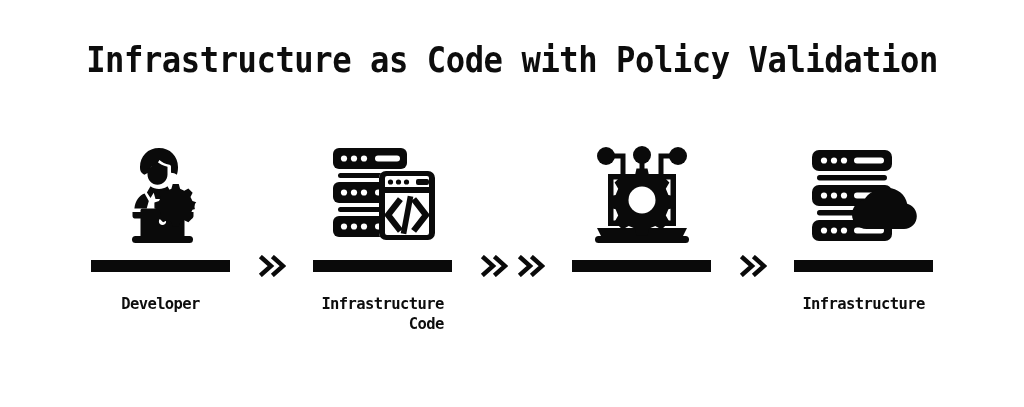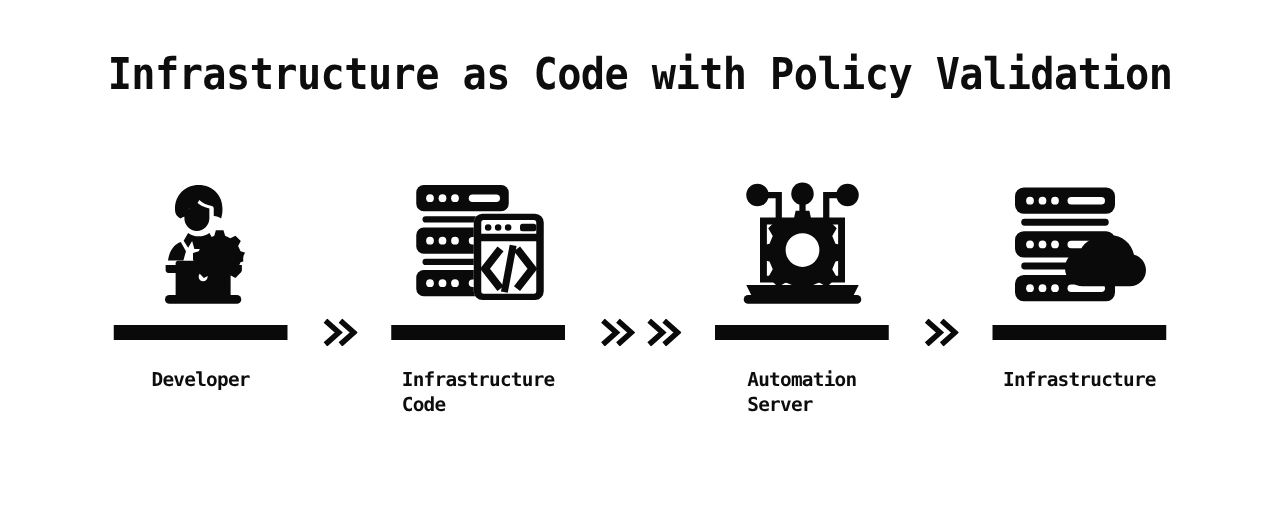--- a/index.html
+++ b/index.html
@@ -64,21 +64,21 @@
     display: block;
   }
   .bar {
     margin-top: 10px;
     width: 139px;
     height: 12px;
     background: #0a0a0a;
   }
   .step-label {
     margin-top: 22px;
-    text-align: left;
+    text-align: right;
     font-family: "DejaVu Sans Mono", monospace;
     font-weight: bold;
     font-size: 15.5px;
     line-height: 20px;
     letter-spacing: -0.6px;
     color: #0d0d0d;
     white-space: pre-line;
   }
   .sep {
     width: 37px;
@@ -215,22 +215,20 @@
 
           <path d="M19 30h68v52H19V30zm5.5 5.5v41h57v-41h-57z" fill="#0a0a0a"></path>
           <path d="M8 84h90l-5 10H13L8 84z" fill="#0a0a0a"></path>
           <rect x="6" y="92" width="94" height="7" rx="3.5" fill="#0a0a0a"></rect>
 
           <path d="M47.5 27.5h11l1.6 7.2 6.2 2.6 6.3-3.6 7.8 7.8-3.6 6.3 2.6 6.2 7.2 1.6v11l-7.2 1.6-2.6 6.2 3.6 6.3-7.8 7.8-6.3-3.6-6.2 2.6-1.6 7.2h-11l-1.6-7.2-6.2-2.6-6.3 3.6-7.8-7.8 3.6-6.3-2.6-6.2-7.2-1.6v-11l7.2-1.6 2.6-6.2-3.6-6.3 7.8-7.8 6.3 3.6 6.2-2.6 1.6-7.2z" fill="#0a0a0a" transform="translate(0,-3)"></path>
           <circle cx="53" cy="56" r="13.5" fill="#ffffff"></circle>
         </svg>
       </div>
       <div class="bar"></div>
-      <div class="step-label">Automation
-Server</div>
     </div>
 
     <div class="sep">
       <div class="sep-spacer"></div>
       <div class="chevrons">
         <svg width="28" height="22" viewBox="0 0 28 22" fill="none" stroke="#0a0a0a" stroke-width="4.4" stroke-linecap="square" stroke-linejoin="miter">
           <polyline points="4,3 13,11 4,19"></polyline>
           <polyline points="16,3 25,11 16,19"></polyline>
         </svg>
       </div>

